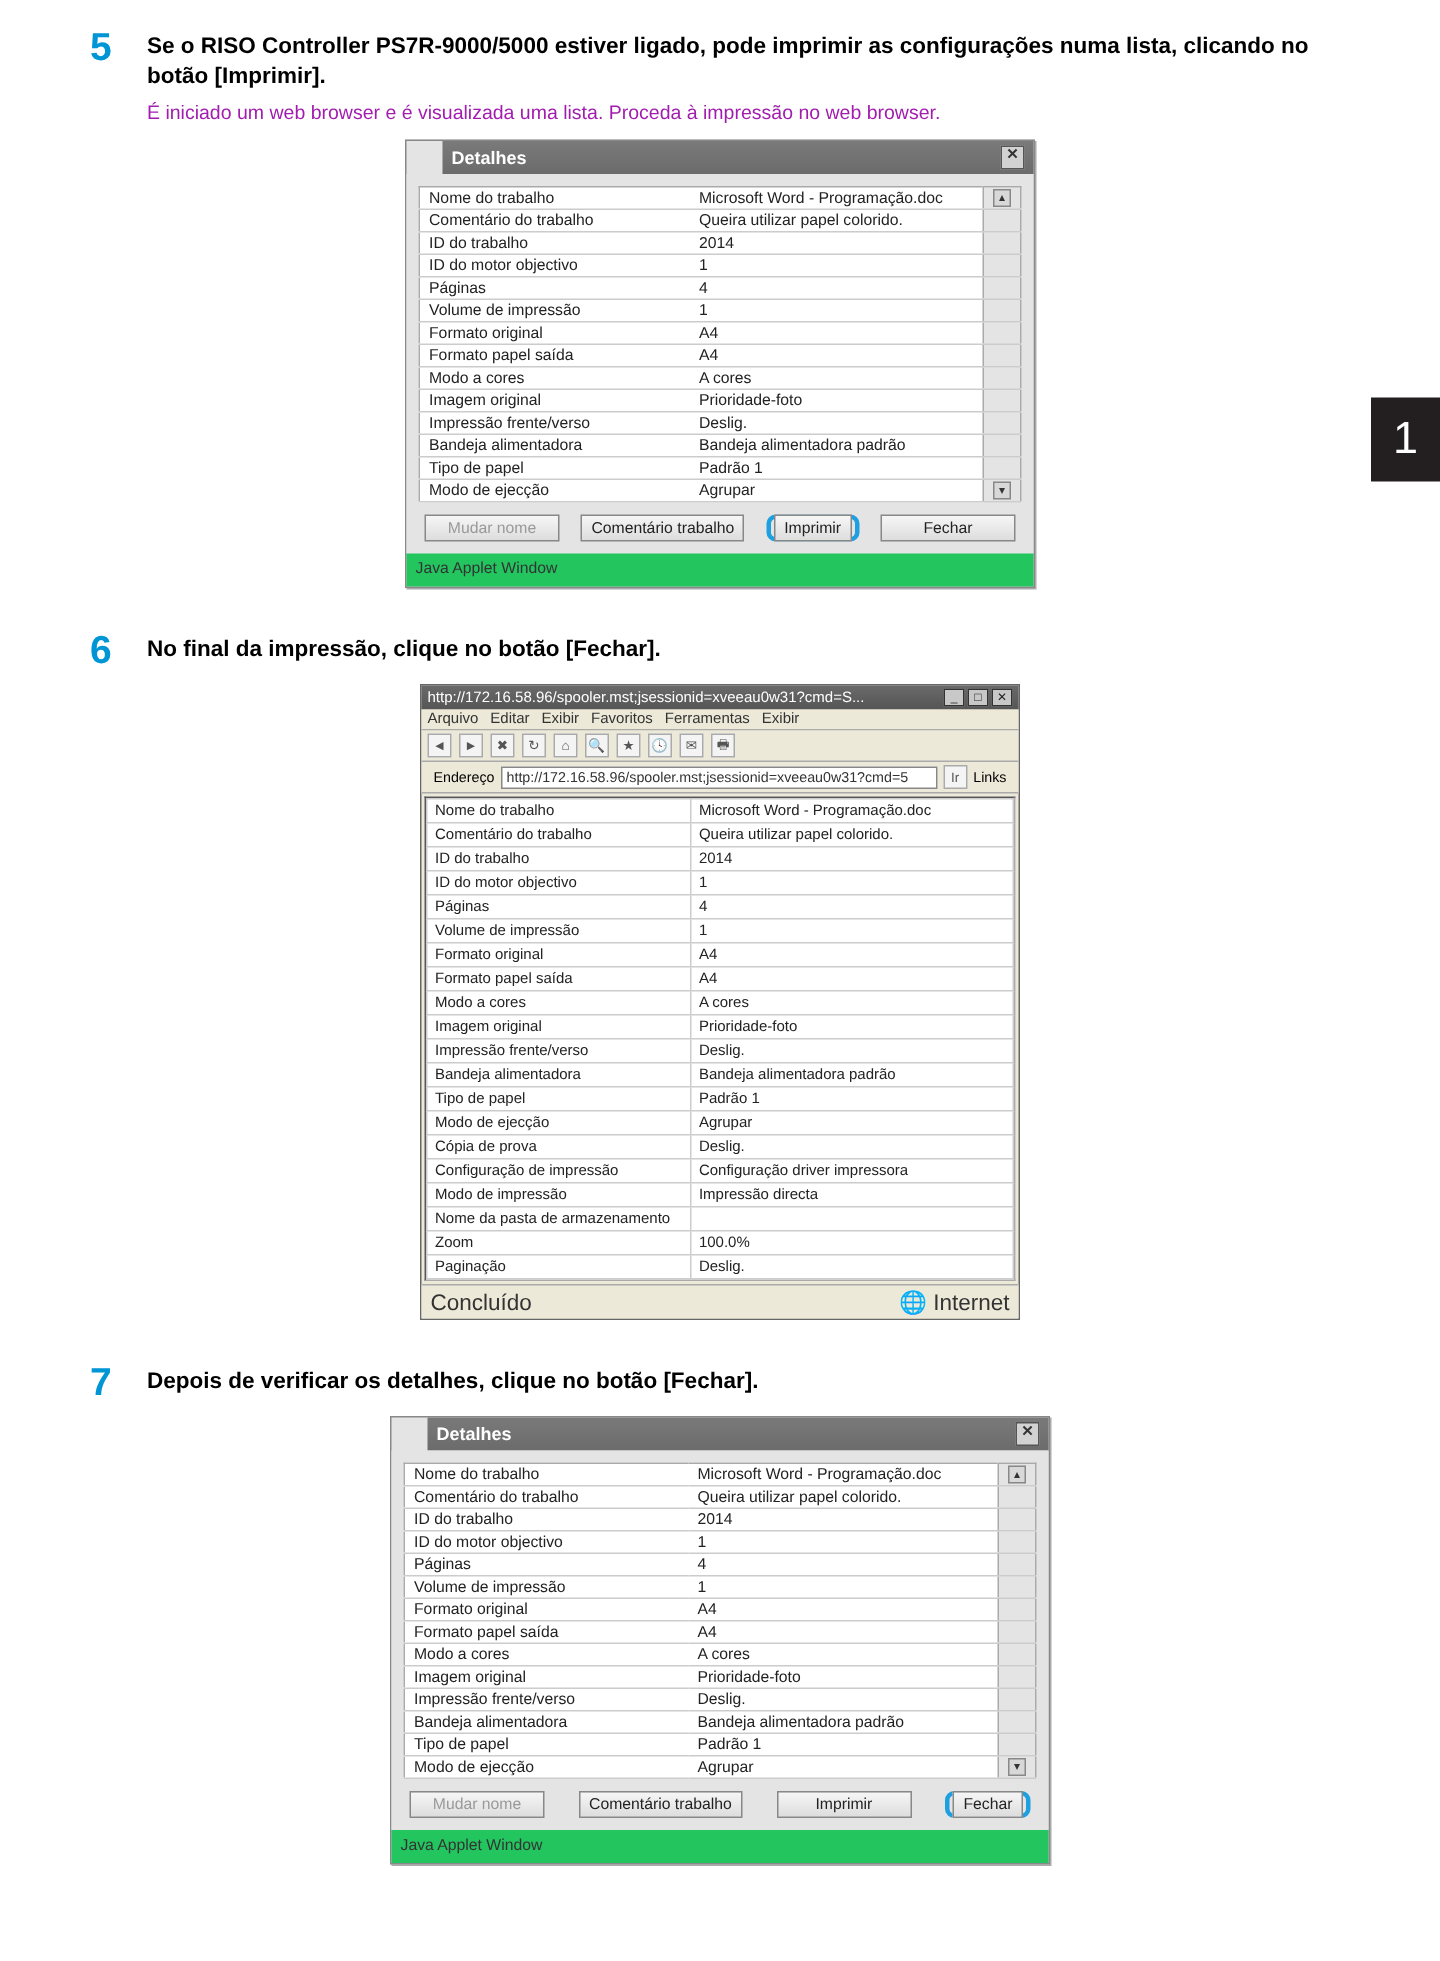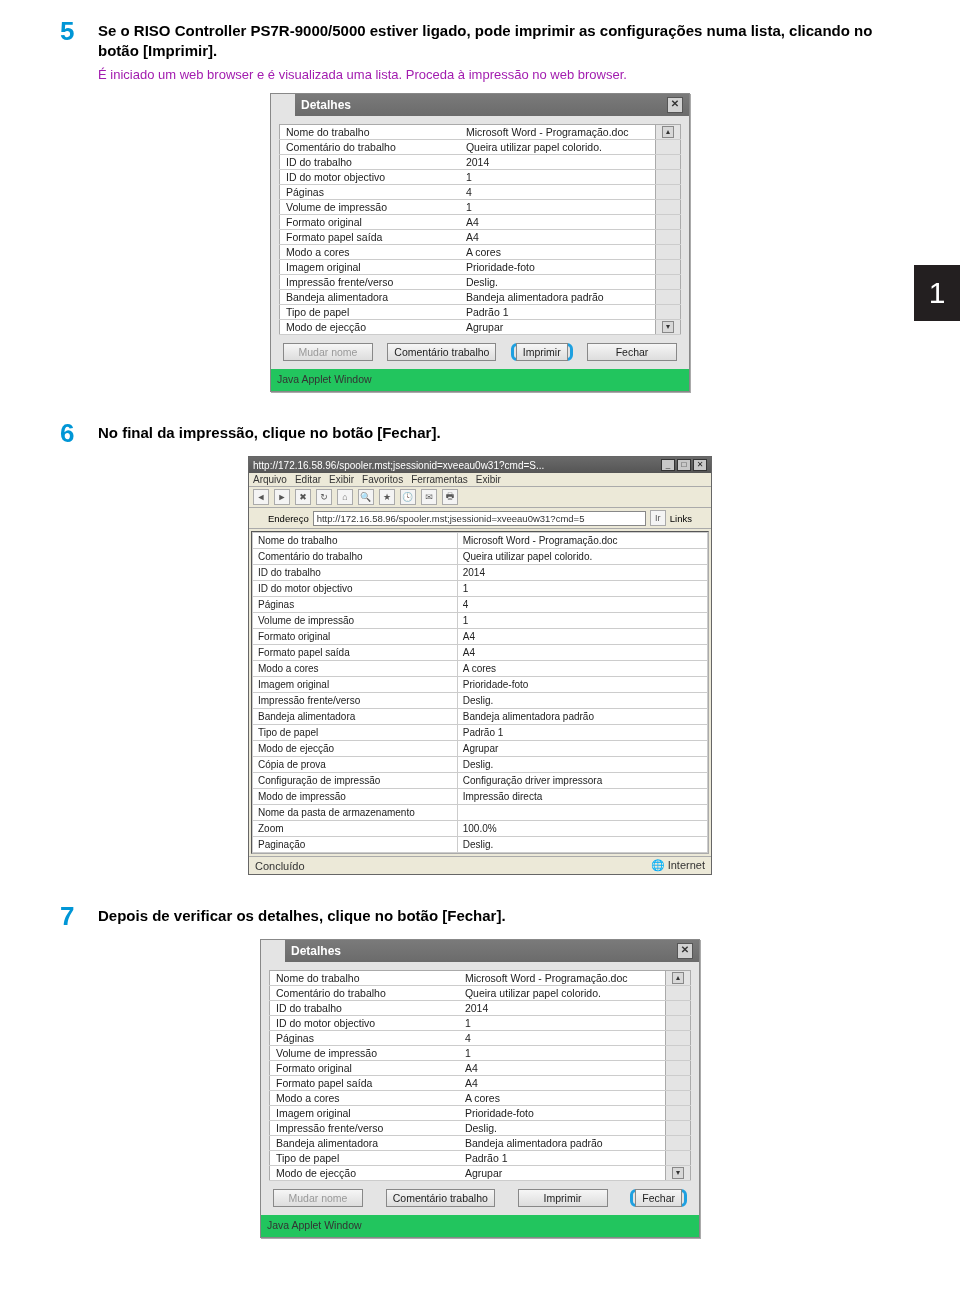--- a/index.html
+++ b/index.html
@@ -149,21 +149,21 @@
   .footer-line {
     font-size: 10.5px;
     color:#333;
     padding: 4px 6px 6px 6px;
     background:#22c55e;
   }
 
   
   .browser {
     margin: 8px auto 28px auto;
-    width: 464px;
+    width: 400px;
     border: 1px solid #666;
     font-size: 10px;
     background:#ece9d8;
   }
   .br-title {
     background: linear-gradient(#6a6a6a,#555);
     color:#fff;
     padding: 2px 4px;
     display:flex;
     justify-content:space-between;
@@ -191,34 +191,34 @@
     gap:5px;
     align-items:center;
   }
   .ticon {
     width:16px;height:16px;border:1px solid #aaa;background:#f4f4f4;
     display:inline-flex;align-items:center;justify-content:center;
     font-size:9px;color:#555;
   }
   .br-addr {
     background:#ece9d8;border-bottom:1px solid #aaa;
-    padding:2px 19px;display:flex;gap:4px;align-items:center;font-size:9.5px;
+    padding:2px 8px;display:flex;gap:4px;align-items:center;font-size:9.5px;
   }
   .addr-box{flex:1;background:#fff;border:1px solid #888;padding:1px 3px;color:#333;overflow:hidden;white-space:nowrap;}
   .br-content{
     background:#fff;border:1px inset #aaa;margin:2px;
   }
   .btab{width:100%;border-collapse:collapse;}
   .btab td{
     border:1px solid #ccc;padding:2px 5px;font-size:10px;color:#222;height:15px;
   }
   .btab td:first-child{width:45%;}
   .br-status{
     display:flex;justify-content:space-between;align-items:center;
-    background:#ece9d8;border-top:1px solid #aaa;padding:2px 6px;font-size:11px;color:#333;
+    background:#ece9d8;border-top:1px solid #aaa;padding:2px 6px;font-size:15px;color:#333;
   }
 </style>
 </head>
 <body>
 
 <div class="page">
 
   <div class="tab-marker">1</div>
 
   <div class="step">

